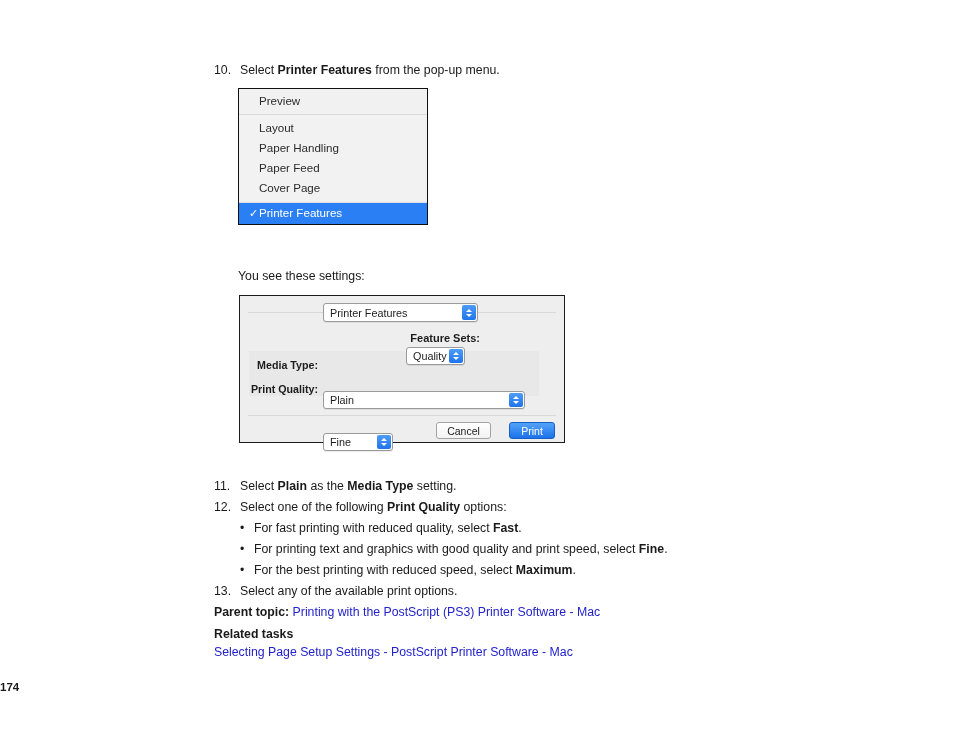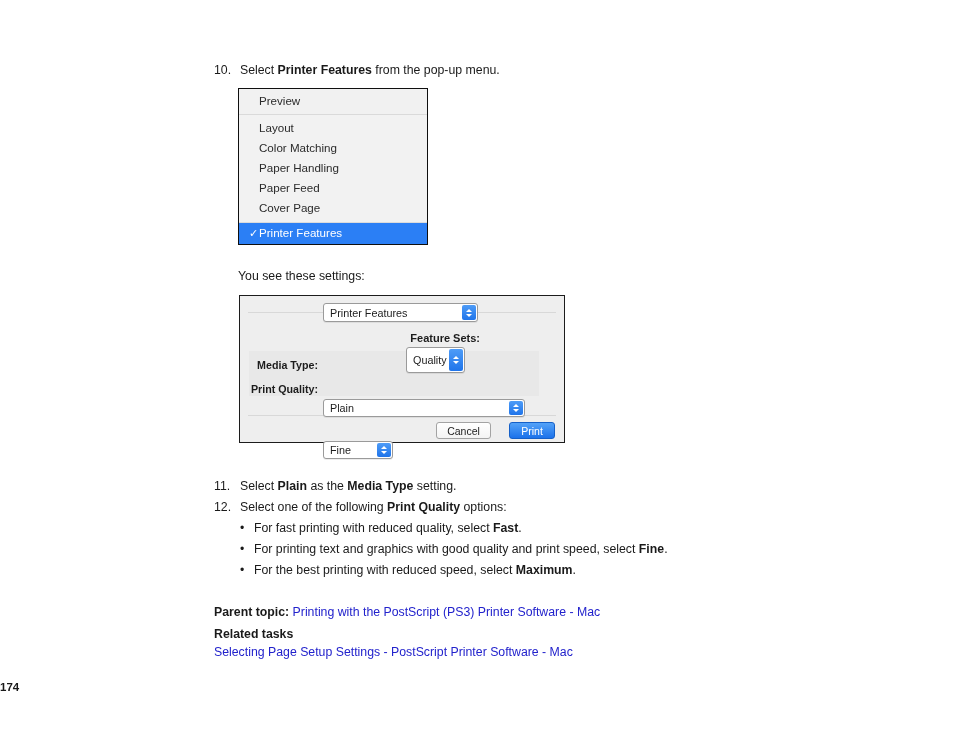--- a/index.html
+++ b/index.html
@@ -171,21 +171,21 @@
     text-align: right;
     font-size: 11px;
     font-weight: bold;
     color: #1c1c1c;
   }
   .pm-feature {
     position: absolute;
     left: 166px;
     top: 32px;
     width: 59px;
-    height: 26px;
+    height: 18px;
   }
   .lbl-media {
     position: absolute;
     left: 0;
     top: 63px;
     width: 78px;
     text-align: right;
     font-size: 10.7px;
     font-weight: bold;
     color: #1c1c1c;
@@ -300,23 +300,20 @@
 
   <div class="popup">
     <div class="mi preview-row">
       <span>Preview</span>
     </div>
     <div class="group">
       <div class="mi">
         <span>Layout</span>
       </div>
       <div class="mi">
-        <span>Color Matching</span>
-      </div>
-      <div class="mi">
         <span>Paper Handling</span>
       </div>
       <div class="mi">
         <span>Paper Feed</span>
       </div>
       <div class="mi">
         <span>Cover Page</span>
       </div>
     </div>
     <div class="mi sel">
@@ -384,20 +381,23 @@
   <div class="bullet" style="left:240px; top:520px;">
     <span class="dot">•</span><span>For fast printing with reduced quality, select </span><b>Fast</b><span>.</span>
   </div>
   <div class="bullet" style="left:240px; top:541px;">
     <span class="dot">•</span><span>For printing text and graphics with good quality and print speed, select </span><b>Fine</b><span>.</span>
   </div>
   <div class="bullet" style="left:240px; top:562px;">
     <span class="dot">•</span><span>For the best printing with reduced speed, select </span><b>Maximum</b><span>.</span>
   </div>
 
+  <div class="step" style="left:214px; top:583px;">
+    <span class="num">13.</span><span>Select any of the available print options.</span>
+  </div>
 
   <div class="para" style="left:214px; top:604px;">
     <b>Parent topic:</b><span>&nbsp;</span><a class="link" href="#">Printing with the PostScript (PS3) Printer Software - Mac</a>
   </div>
 
   <div class="para" style="left:214px; top:626px;">
     <b>Related tasks</b>
   </div>
   <div class="para" style="left:214px; top:644px;">
     <a class="link" href="#">Selecting Page Setup Settings - PostScript Printer Software - Mac</a>

